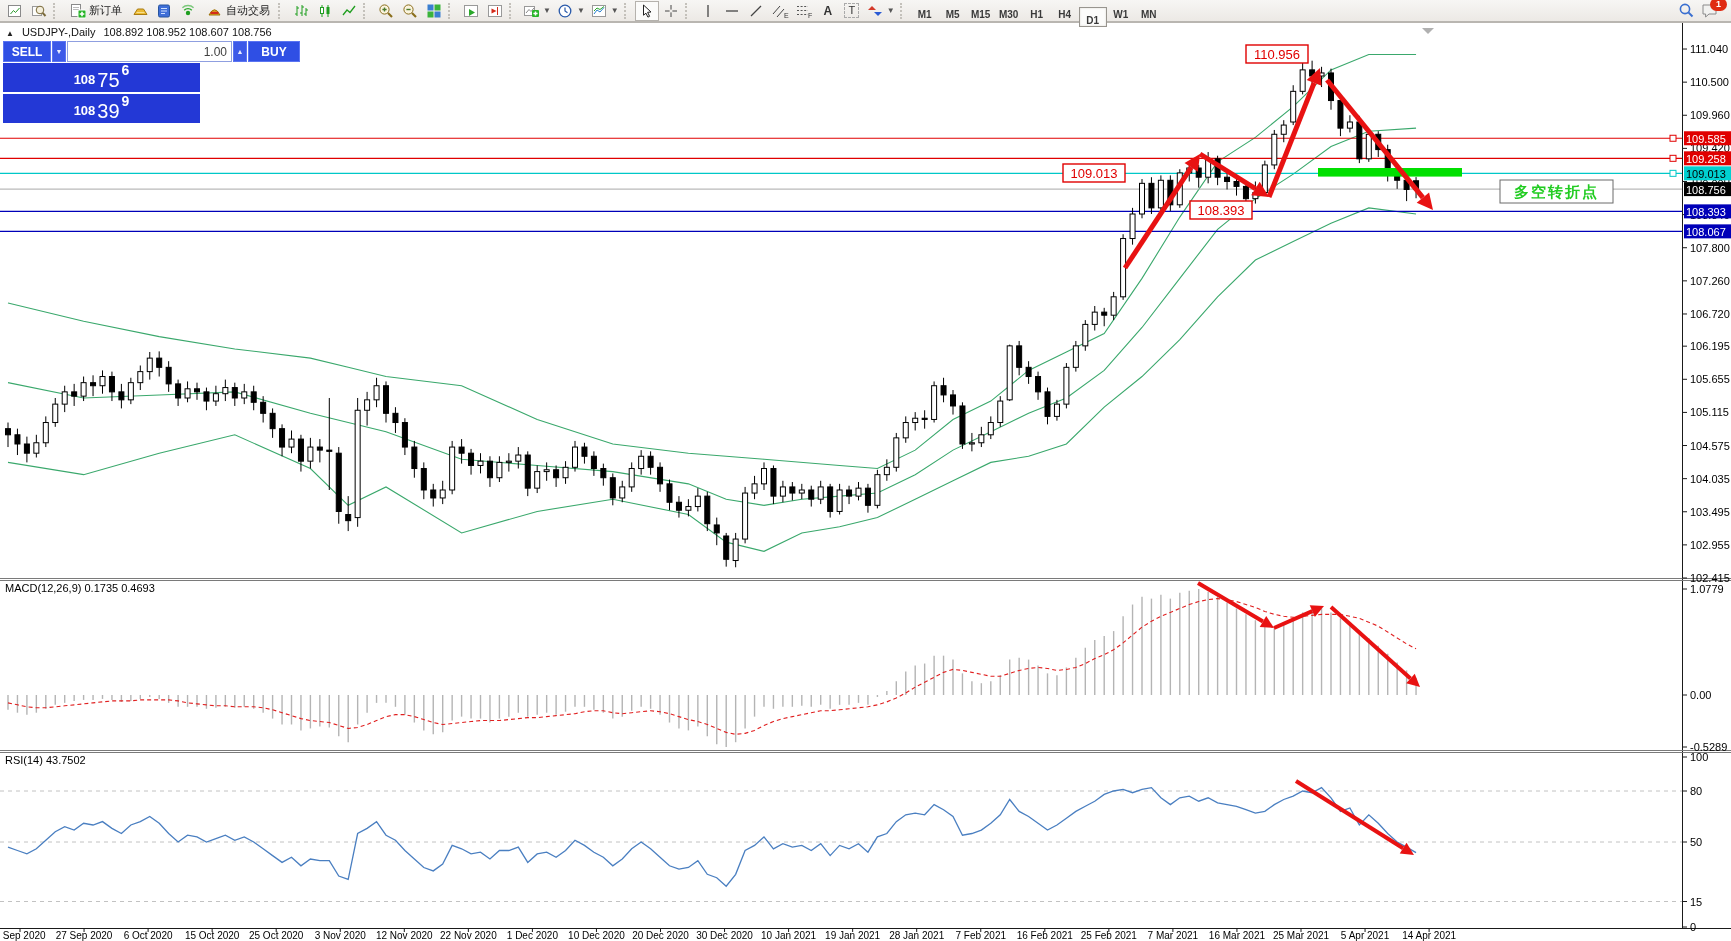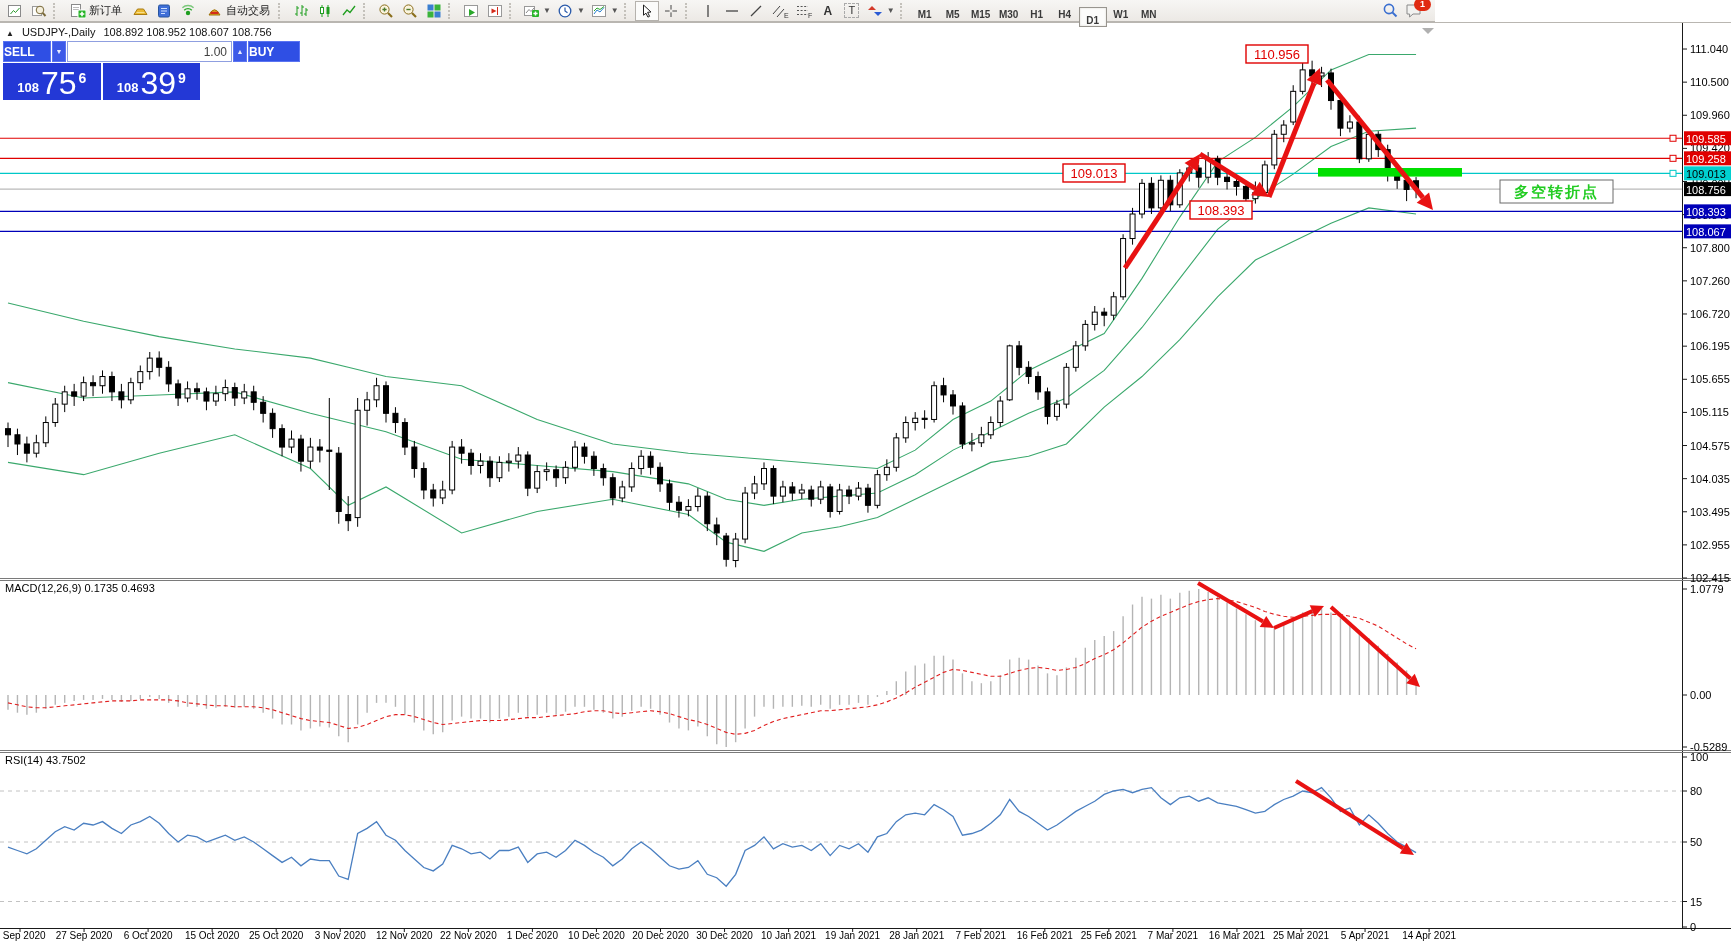--- a/index.html
+++ b/index.html
@@ -2,21 +2,21 @@
 <html><head>
 <meta charset="utf-8">
 <style>
   html,body{margin:0;padding:0;background:#fff;}
   body{width:1731px;height:941px;overflow:hidden;position:relative;
        font-family:"Liberation Sans","DejaVu Sans",sans-serif;-webkit-font-smoothing:antialiased;}
   #stage{position:absolute;inset:0;width:1731px;height:941px;}
   svg text{font-family:"Liberation Sans","DejaVu Sans",sans-serif;}
 
   
-  .toolbar{position:absolute;left:0;top:0;width:1435px;height:22px;z-index:5;
+  .toolbar{position:absolute;left:0;top:0;width:1731px;height:22px;z-index:5;
     background:linear-gradient(#f7f6f4,#ece9e5);border-bottom:1px solid #b9b6b1;
     display:flex;align-items:center;padding:0 3px;box-sizing:border-box;}
   .tb{height:20px;min-width:24px;display:flex;align-items:center;justify-content:center;
       gap:3px;border:1px solid transparent;background:transparent;padding:0 2px;
       font-size:11px;color:#222;box-sizing:border-box;}
   .tb.wide{padding:0 5px;}
   .tb svg{display:block;}
   .grip{width:7px;height:16px;margin:0 2px;border-left:2px dotted #c4c1bb;}
   .caret{font-size:8px;color:#555;margin-left:1px;}
   .tf{height:18px;min-width:26px;display:flex;align-items:flex-end;justify-content:center;
@@ -32,32 +32,32 @@
   
   .symbol-bar{position:absolute;left:6px;top:26px;z-index:4;display:flex;gap:8px;
               align-items:baseline;font-size:11px;color:#111;}
   .symbol-bar .tri{font-size:8px;color:#222;}
   .symbol-bar b{font-weight:normal;text-align:right;}
 
   
   .oct{position:absolute;left:3px;top:41px;width:197px;z-index:4;}
   .oct-row1{display:flex;gap:1px;height:21px;}
   .btn-trade{flex:0 0 48px;background:#2f4fe4;border:1px solid #5a74f2;color:#fff;
-             font-size:12px;font-weight:bold;display:flex;align-items:center;box-sizing:border-box;}
+             font-size:12px;font-weight:bold;display:flex;align-items:center;justify-content:center;box-sizing:border-box;}
   .vol-group{display:flex;flex:1;gap:1px;}
   .spin{flex:0 0 14px;background:#3c59e8;border:1px solid #5a74f2;color:#e8ecff;font-size:7px;
         display:flex;align-items:center;justify-content:center;box-sizing:border-box;}
   .vol-input{flex:1;min-width:0;border:1px solid #8f9fe0;background:#fff;color:#404040;
              font-size:12px;text-align:right;padding:0 4px;box-sizing:border-box;
              font-family:"Liberation Sans",sans-serif;}
-  .oct-row2{display:flex;gap:2px;margin-top:1px;height:37px;}
+  .oct-row2{display:flex;gap:2px;margin-top:1px;height:37px;flex-direction:column;}
   .price-cell{flex:1;background:#2338d6;color:#fff;display:flex;align-items:flex-end;
               justify-content:center;padding-bottom:3px;gap:2px;}
   .price-cell .base{font-size:13px;font-weight:bold;line-height:1;margin-bottom:3px;}
-  .price-cell .big{font-size:32px;line-height:0.85;font-weight:normal;margin-top:28px;}
+  .price-cell .big{font-size:20px;line-height:0.85;font-weight:normal;}
   .price-cell .sup{font-size:14px;font-weight:bold;line-height:1;margin-bottom:12px;}
 </style>
 </head>
 <body>
 
 <div class="toolbar">
   <div class="tb">
     <svg width="16" height="16">
         <rect x="1.5" y="2.5" width="12" height="11" fill="#fff" stroke="#8a8a8a"></rect>
         <path d="M3.5 11l3-3.5 2 2 4-4.5" stroke="#2a9a2a" fill="none"></path>

